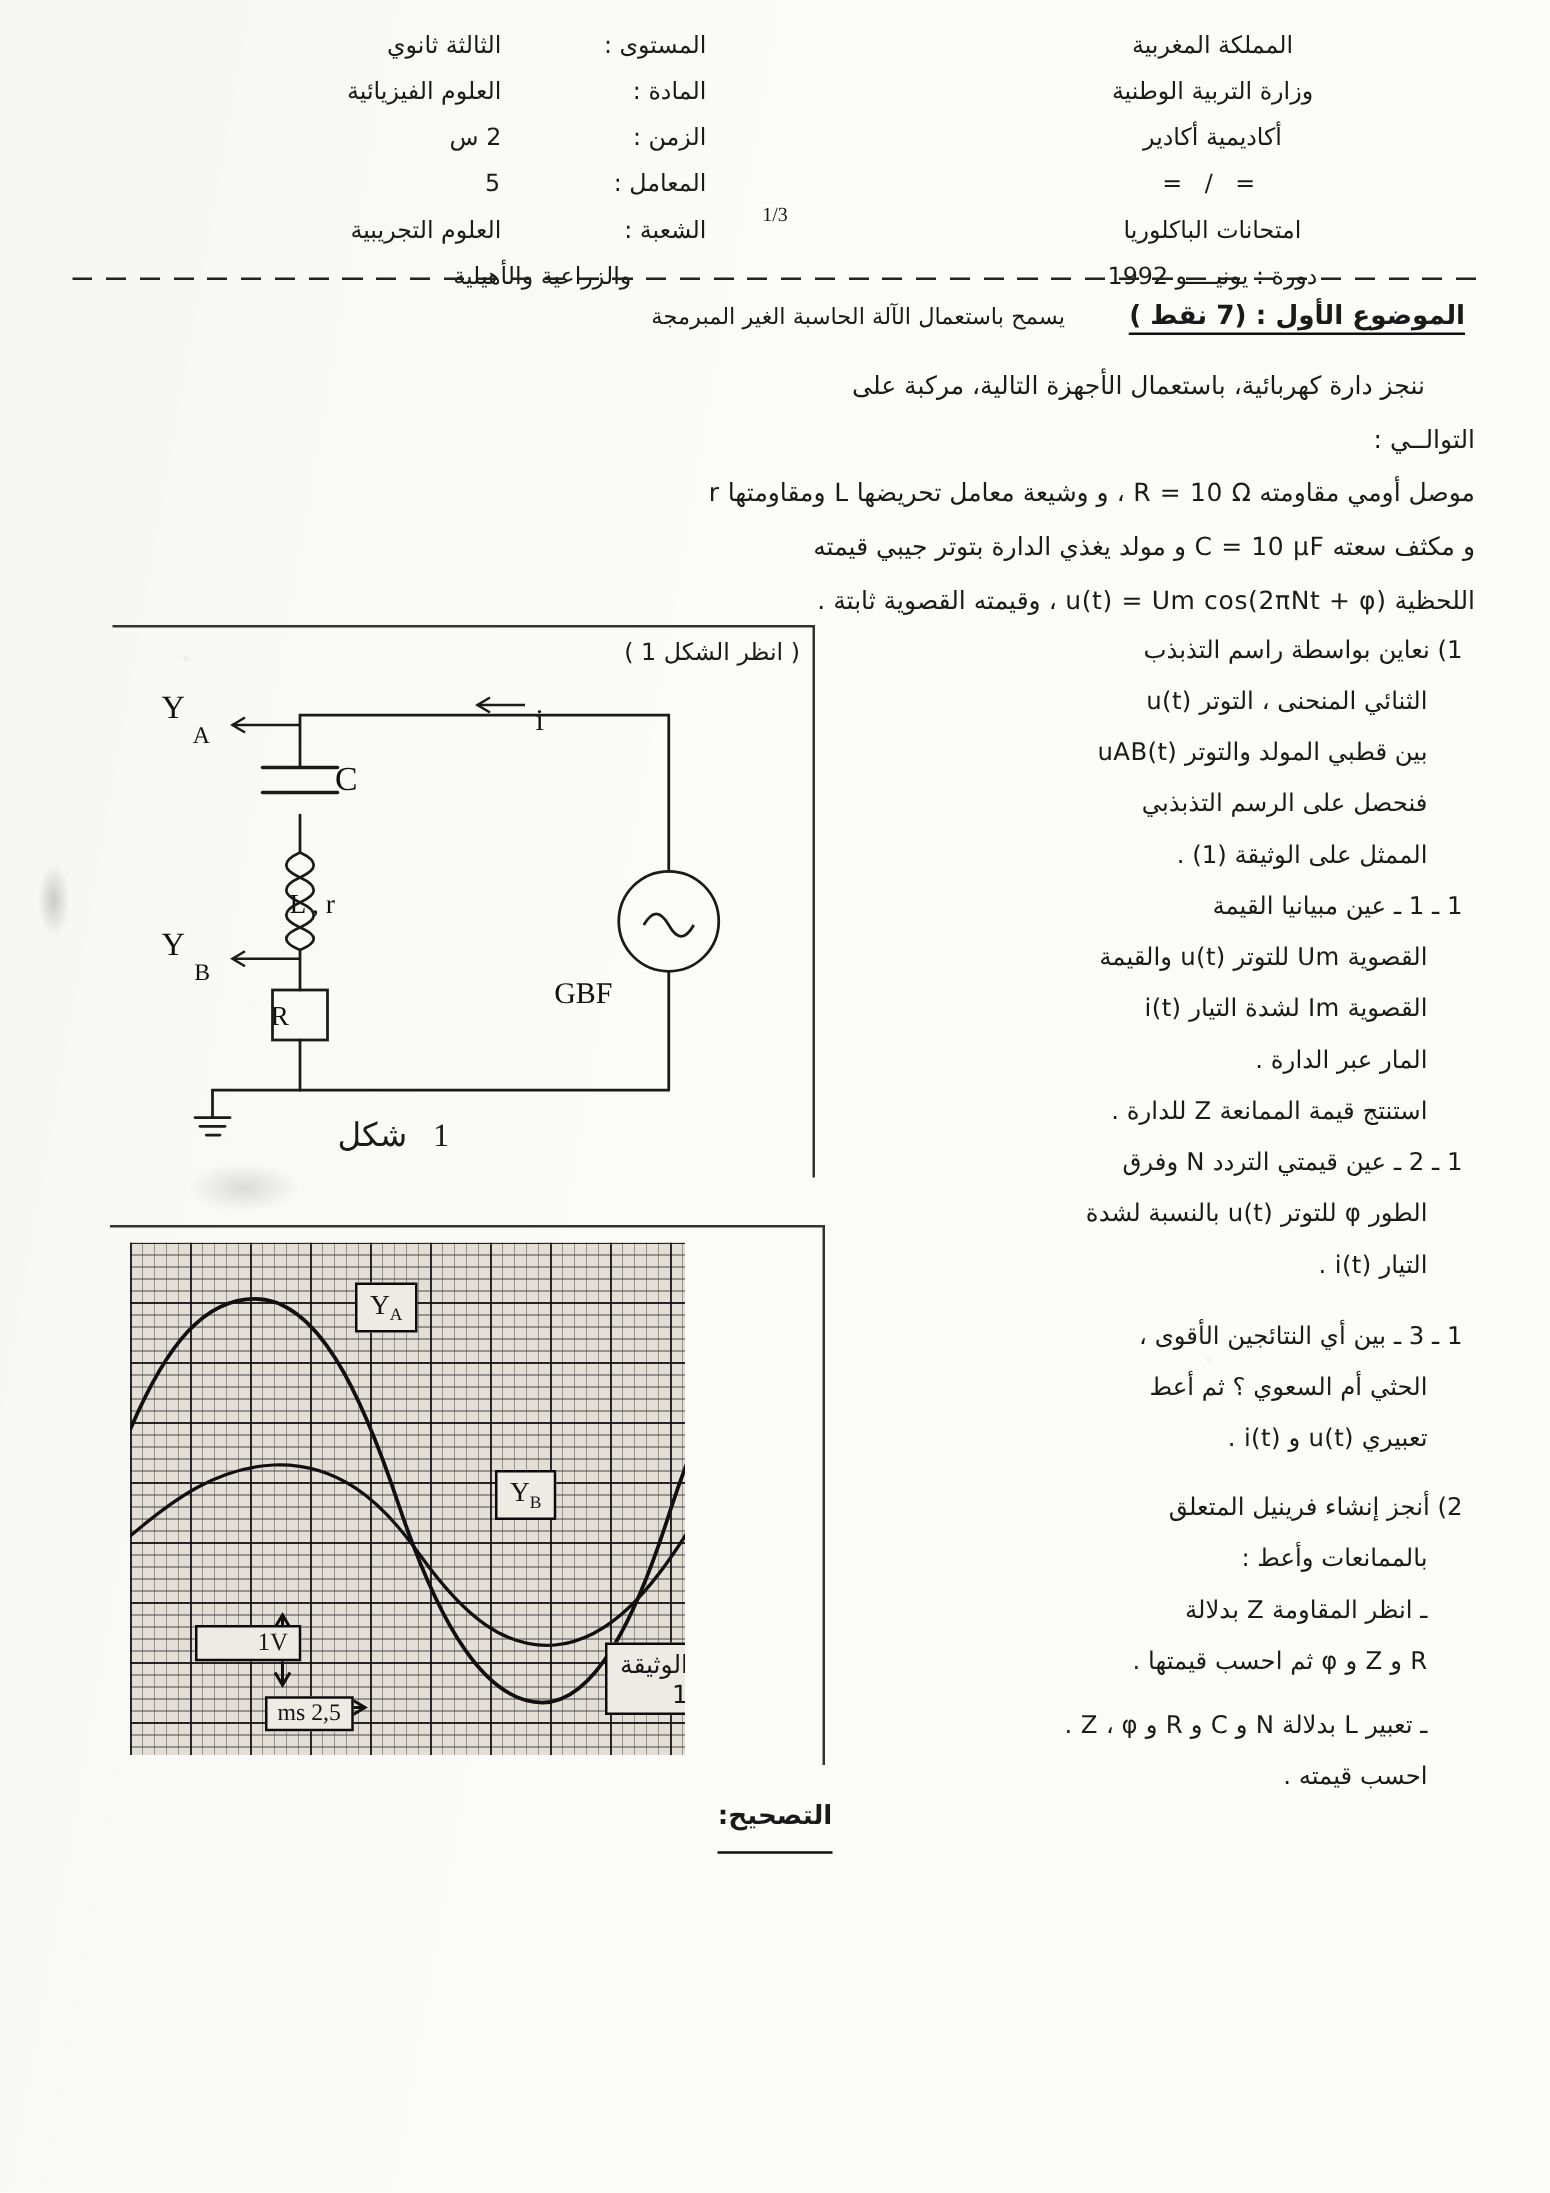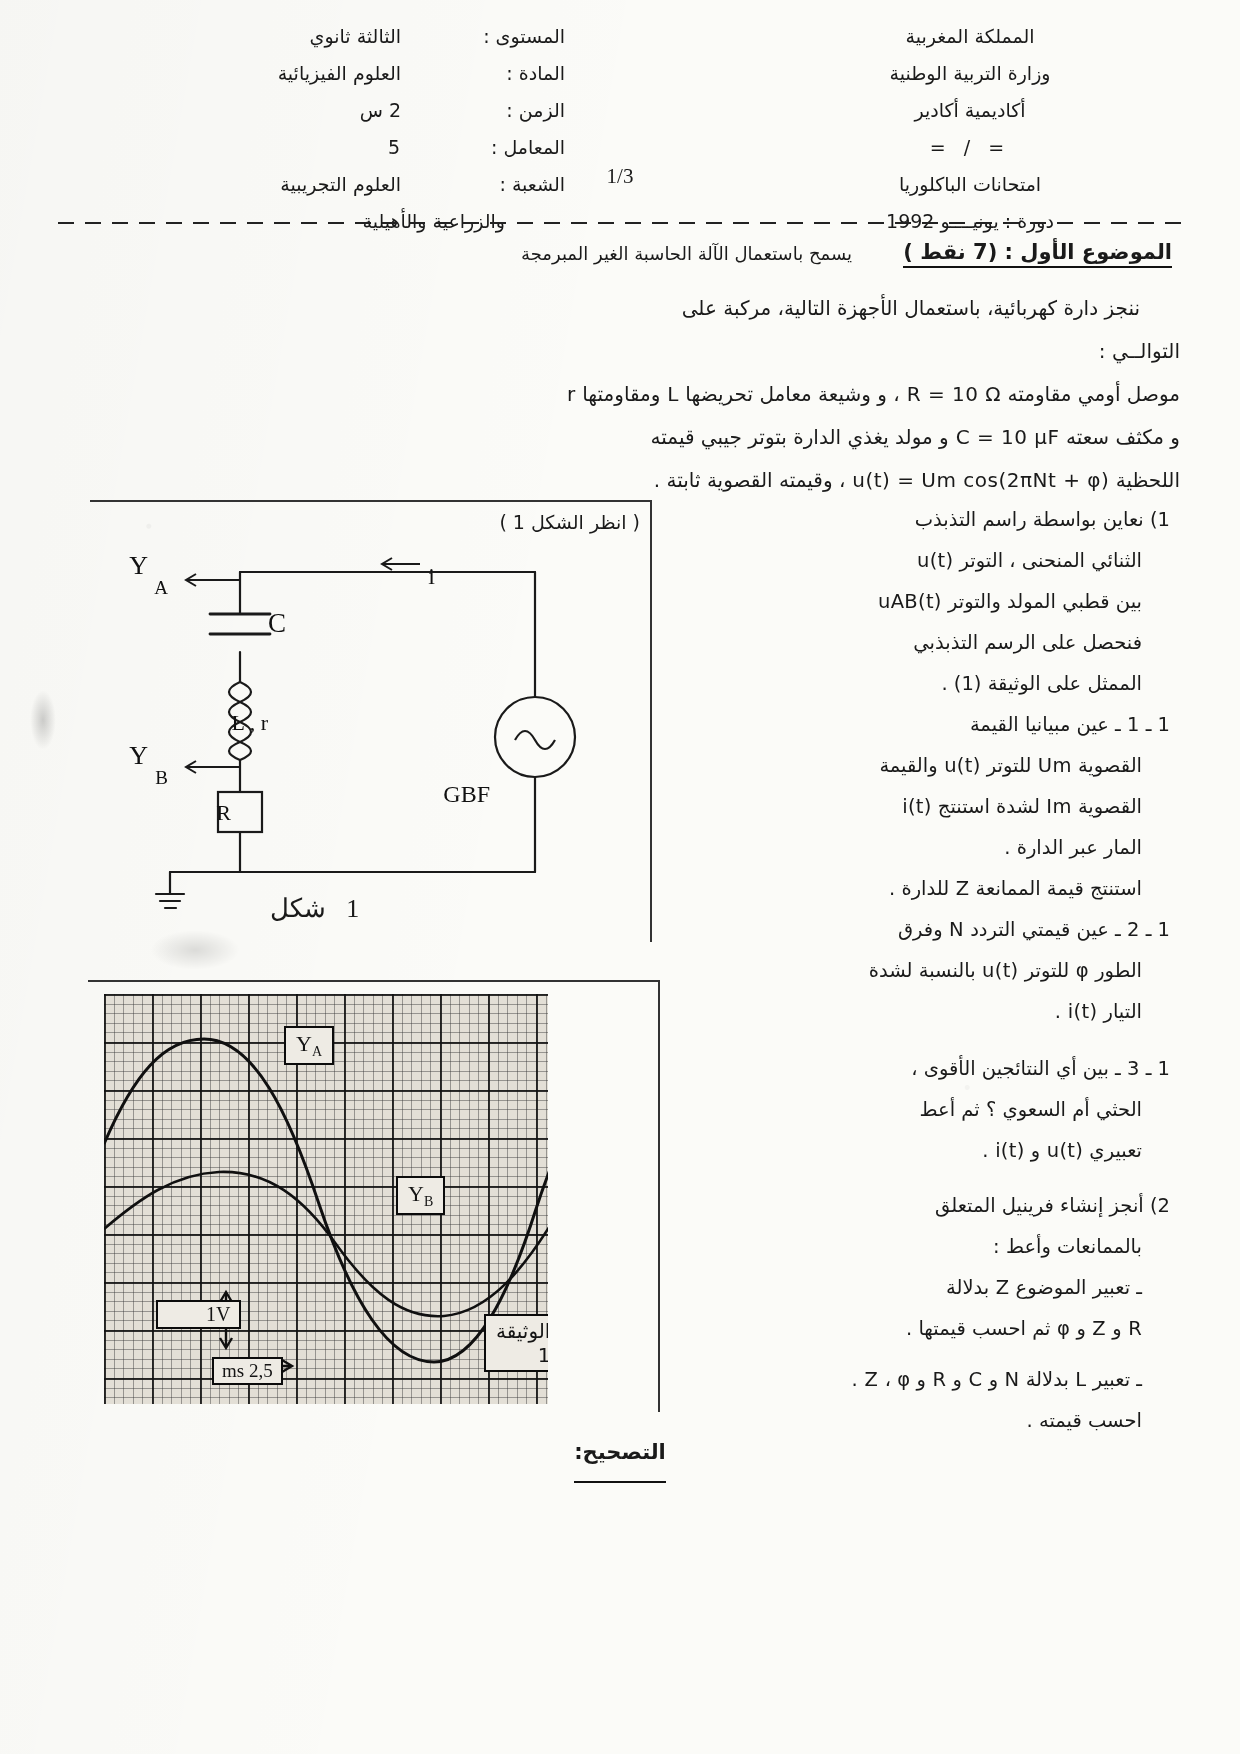--- a/index.html
+++ b/index.html
@@ -38,21 +38,21 @@
   }
   .hdr-left{
     position:absolute;left:95px;top:4px;width:470px;
     font-size:19px;line-height:1.95;letter-spacing:1px;
   }
   .hdr-row{display:flex;justify-content:flex-start;gap:14px;white-space:nowrap;}
   .hdr-lbl{min-width:150px;text-align:justify;}
   .hdr-val{}
   .page-num{
     position:absolute;left:0;right:0;top:150px;text-align:center;
-    font-size:21px;font-family:"Liberation Serif", serif;
+    font-size:16px;font-family:"Liberation Serif", serif;
   }
   .dash{
     position:absolute;top:222px;left:58px;right:58px;height:2px;
     background:repeating-linear-gradient(to right,#222 0 16px, transparent 16px 27px);
   }
 
   
   .title-line{
     position:absolute;top:240px;left:58px;right:58px;height:36px;
   }
@@ -213,32 +213,32 @@
   </div>
 
   <div class="qcol ar">
     <p class="q-hang">1) نعاين بواسطة راسم التذبذب</p>
     <p class="q-in">الثنائي المنحنى ، التوتر u(t)</p>
     <p class="q-in">بين قطبي المولد والتوتر uAB(t)</p>
     <p class="q-in">فنحصل على الرسم التذبذبي</p>
     <p class="q-in">الممثل على الوثيقة (1) .</p>
     <p class="q-hang">1 ـ 1 ـ عين مبيانيا القيمة</p>
     <p class="q-in">القصوية Um للتوتر u(t) والقيمة</p>
-    <p class="q-in">القصوية Im لشدة استنتج i(t)</p>
+    <p class="q-in">القصوية Im لشدة التيار i(t)</p>
     <p class="q-in">المار عبر الدارة .</p>
     <p class="q-in">استنتج قيمة الممانعة Z للدارة .</p>
     <p class="q-hang">1 ـ 2 ـ عين قيمتي التردد N وفرق</p>
     <p class="q-in">الطور φ للتوتر u(t) بالنسبة لشدة</p>
     <p class="q-in">التيار i(t) .</p>
     <p class="q-hang" style="margin-top:18px;">1 ـ 3 ـ بين أي النتائجين الأقوى ،</p>
     <p class="q-in">الحثي أم السعوي ؟ ثم أعط</p>
     <p class="q-in">تعبيري u(t) و i(t) .</p>
     <p class="q-hang" style="margin-top:16px;">2) أنجز إنشاء فرينيل المتعلق</p>
     <p class="q-in">بالممانعات وأعط :</p>
-    <p class="q-in">ـ تعبير الموضوع Z بدلالة</p>
+    <p class="q-in">ـ انظر المقاومة Z بدلالة</p>
     <p class="q-in">R و Z و φ ثم احسب قيمتها .</p>
     <p class="q-in" style="margin-top:12px;">ـ تعبير L بدلالة N و C و R و Z ، φ .</p>
     <p class="q-in">احسب قيمته .</p>
   </div>
 
   <div class="smudge1"></div>
   <div class="smudge2"></div>
 
   <div class="figbox">
     <svg width="560" height="440" viewBox="0 0 560 440">

